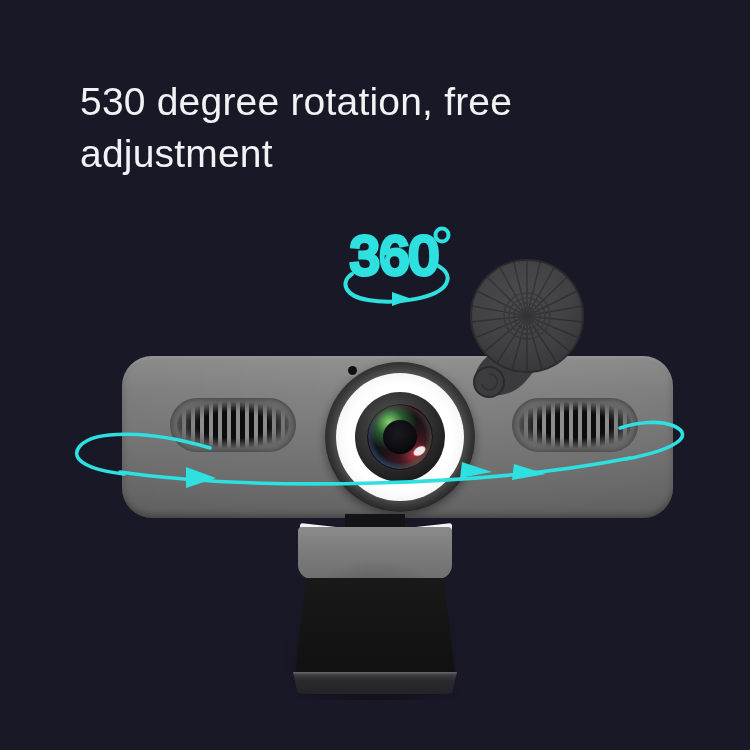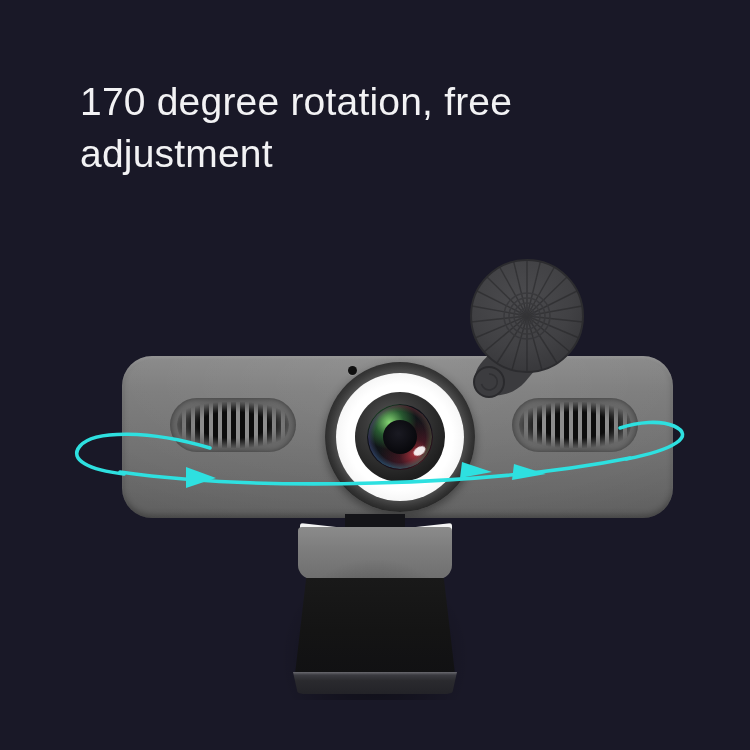--- a/index.html
+++ b/index.html
@@ -273,23 +273,33 @@
     height: 140px;
     background: radial-gradient(ellipse at 50% 70%, rgba(0,0,0,0.45) 0%, rgba(0,0,0,0) 72%);
     pointer-events: none;
   }
 </style>
 </head>
 <body>
 
 <div id="stage">
 
-  <div id="headline">170 degree rotation, free
+  <div id="headline">530 degree rotation, free
  adjustment</div>
 
+  <div id="rot-badge">
+    <svg width="124" height="86" viewBox="0 0 124 86">
+
+      <path d="M18 52 C 6 60, 10 74, 34 78 C 62 83, 104 76, 112 62 C 117 53, 110 46, 100 42" fill="none" stroke="#2ee0e0" stroke-width="4" stroke-linecap="round"></path>
+      <polygon points="58,70 78,77 58,84" fill="#2ee0e0"></polygon>
+
+      <text x="16" y="52" font-family="'Liberation Sans', sans-serif" font-size="53" font-weight="400" fill="none" stroke="#2ee0e0" stroke-width="5">360</text>
+      <circle cx="108" cy="13" r="6.5" fill="none" stroke="#2ee0e0" stroke-width="4"></circle>
+    </svg>
+  </div>
 
   <div id="cam">
 
     <div class="cam-body"></div>
 
     <div class="grille left">
       <div class="grille-slots"></div>
     </div>
     <div class="grille right">
       <div class="grille-slots"></div>

